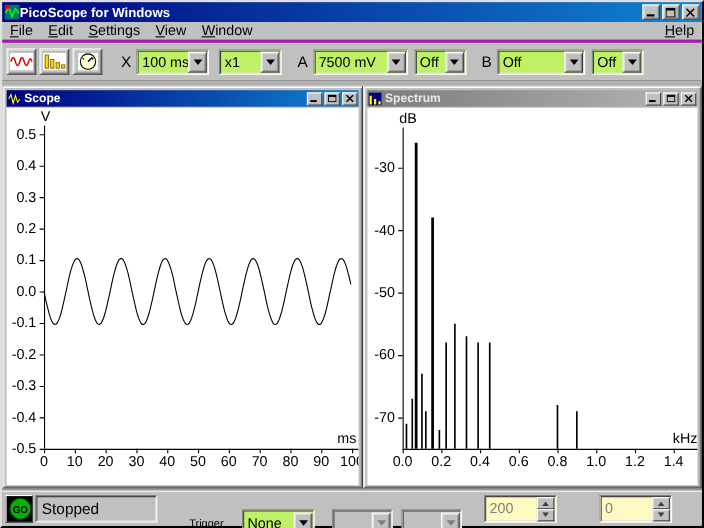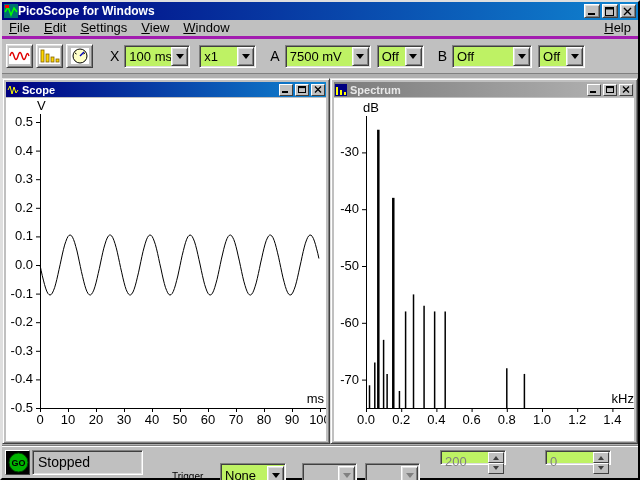--- a/index.html
+++ b/index.html
@@ -43,21 +43,21 @@
 
   
   #statusbar{position:absolute;bottom:0;left:0;right:0;height:32px;background:#c0c0c0;border-top:1px solid #fff;box-shadow:0 -1px 0 #808080}
   #go-button{position:absolute;left:3px;top:3px;width:25px;height:25px;background:#000;border:1px solid;border-color:#fff #404040 #404040 #fff;display:flex;align-items:center;justify-content:flex-end;padding:0}
   #status-panel{position:absolute;left:30px;top:3px;width:111px;height:25px;line-height:23px;padding-left:5px;font-size:14px;background:#c0c0c0}
   #trigger-label{position:absolute;left:170px;top:24px;font-size:10px}
   .sb-combo{position:absolute;top:16px;height:25px}
   #trigger-combo{left:218px;width:66px}
   #dis-combo-1{left:300px;width:55px}
   #dis-combo-2{left:363px;width:55px}
-  .spinbox{position:absolute;top:3px;height:15px;display:flex;background:#bef264;border:1px solid;border-color:#808080 #fff #fff #808080;box-shadow:inset 1px 1px 0 #404040,inset -1px -1px 0 #dfdfdf}
+  .spinbox{position:absolute;top:3px;height:25px;display:flex;background:#fef9c3;border:1px solid;border-color:#808080 #fff #fff #808080;box-shadow:inset 1px 1px 0 #404040,inset -1px -1px 0 #dfdfdf}
   #spin-200{left:438px;width:66px}
   #spin-0{left:543px;width:66px}
   .spin-value{flex:1;padding:3px 4px 0 4px;font-size:13px;color:#808080}
   .spin-btns{width:16px;display:flex;flex-direction:column;margin:1px}
   .spin-btn{flex:1;display:flex;align-items:center;justify-content:center;background:#c0c0c0;border:1px solid;border-color:#fff #404040 #404040 #fff;padding:0}
   .arr-up-s{width:0;height:0;border:3px solid transparent;border-bottom:4px solid #404040;margin-bottom:2px}
   .arr-down-s{width:0;height:0;border:3px solid transparent;border-top:4px solid #404040;margin-top:2px}
   u{text-decoration:underline}
 </style>
 </head>

